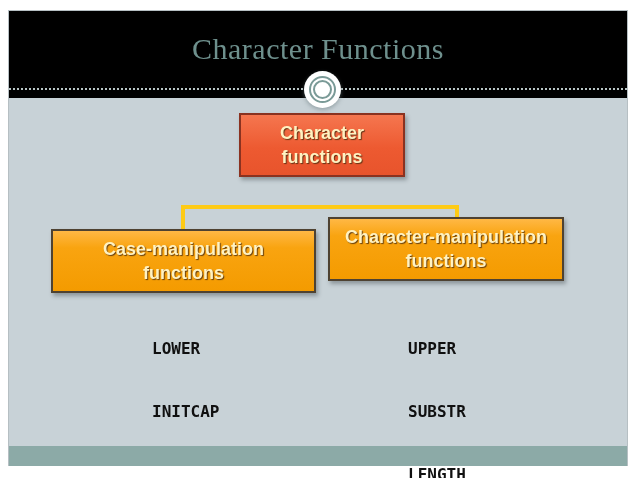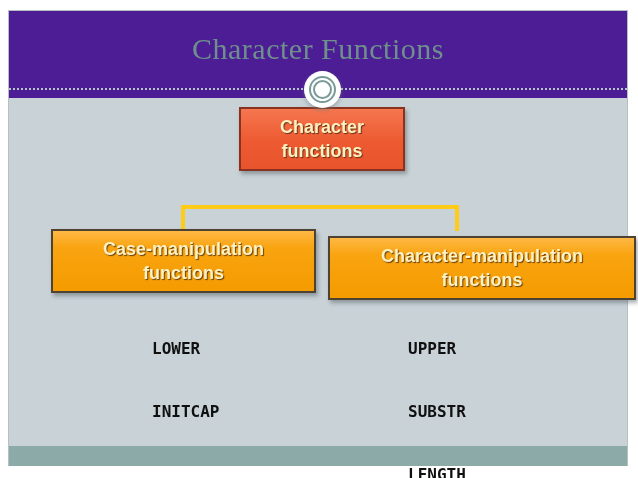--- a/index.html
+++ b/index.html
@@ -5,21 +5,21 @@
   * { margin: 0; padding: 0; box-sizing: border-box; }
   html, body { width: 638px; height: 478px; background: #ffffff; overflow: hidden;
                font-family: "Liberation Sans", sans-serif; }
 
   .slide {
     position: absolute; left: 8px; top: 10px; width: 620px; height: 456px;
     background: #ffffff; border: 1px solid #b6bfc3;
   }
 
   
-  .header { position: absolute; left: 0; top: 0; width: 100%; height: 87px; background: #4c1d95; }
+  .header { position: absolute; left: 0; top: 0; width: 100%; height: 87px; background: #000000; }
   .title {
     position: absolute; top: 21px; left: 0; width: 100%;
     text-align: center; font-family: "Liberation Serif", serif; font-weight: 400;
     font-size: 30px; color: #6e908d; letter-spacing: 0.5px;
   }
   .dotted-line {
     position: absolute; top: 77px; left: 0; width: 100%; height: 0;
     border-top: 2px dotted #b9c6c6;
   }
 
@@ -49,30 +49,30 @@
   
   .dbox {
     position: absolute; display: flex; flex-direction: column;
     align-items: center; justify-content: center;
     font-weight: bold; font-size: 18px; line-height: 24px;
     color: #fff2c2; text-shadow: 1px 1px 1px rgba(75,45,15,0.85);
     box-shadow: 2px 3px 4px rgba(70,80,85,0.45);
     text-align: center;
   }
   .root-box {
-    left: 230px; top: 9px; width: 166px; height: 64px;
+    left: 230px; top: 15px; width: 166px; height: 64px;
     background: linear-gradient(180deg, #f5764f 0%, #ed5a31 55%, #e8542c 100%);
     border: 2px solid #8a3220;
   }
   .child-box {
     background: linear-gradient(180deg, #ffb845 0%, #f9a410 28%, #f49b00 100%);
     border: 2px solid #4e4232;
   }
   .child-left  { left: 42px;  top: 131px; width: 265px; height: 64px; }
-  .child-right { left: 319px; top: 138px; width: 308px; height: 64px; }
+  .child-right { left: 319px; top: 119px; width: 236px; height: 64px; }
 
   
   .func-list {
     position: absolute; top: 198px;
     font-family: "DejaVu Sans Mono", monospace; font-weight: bold;
     font-size: 16px; line-height: 21px; color: #101010; white-space: pre;
   }
   .list-left  { left: 143px; }
   .list-right { left: 399px; }
 </style>

